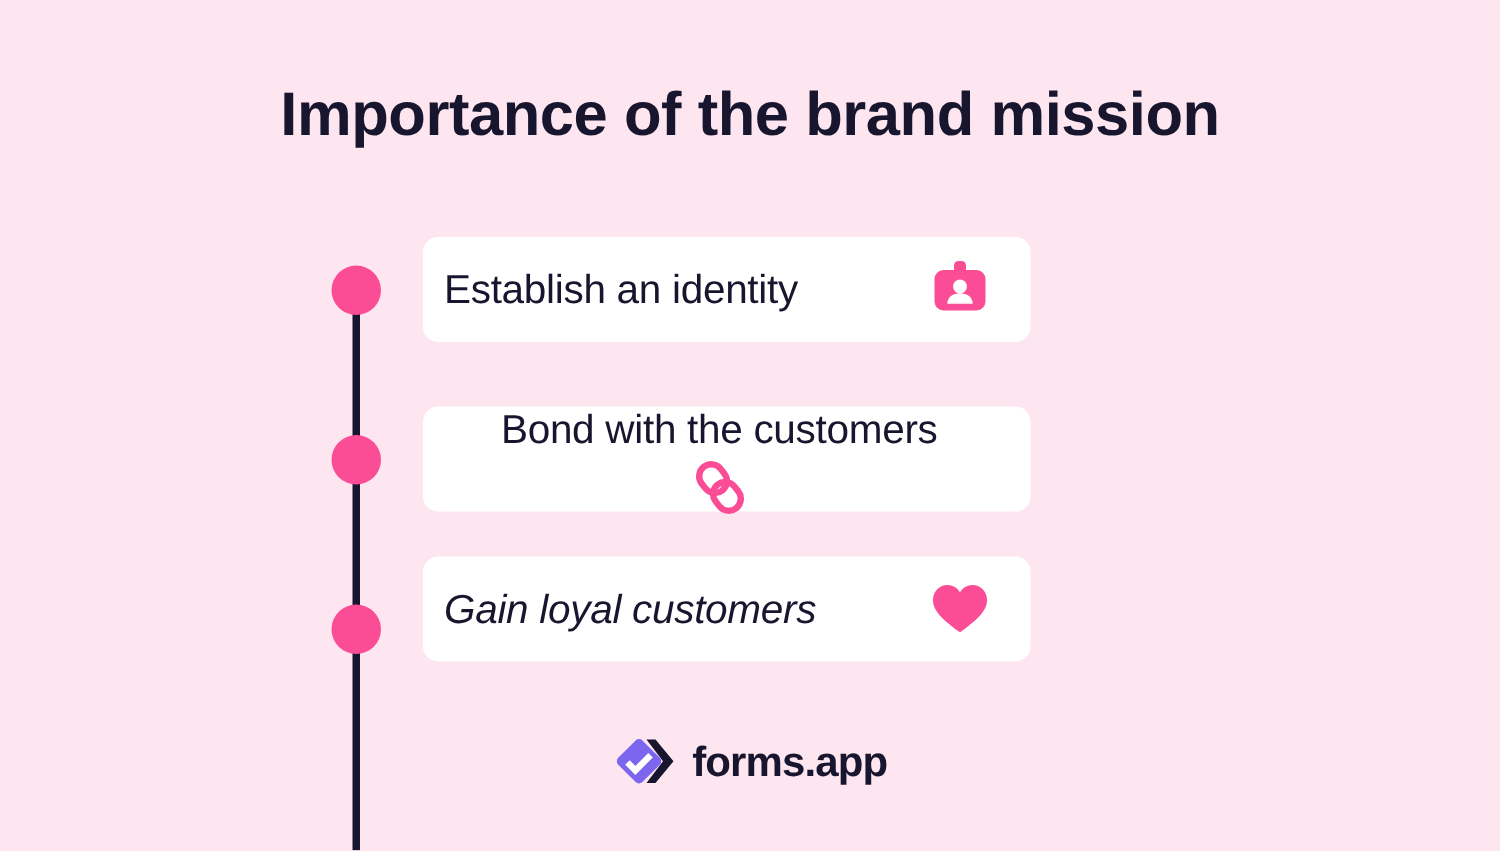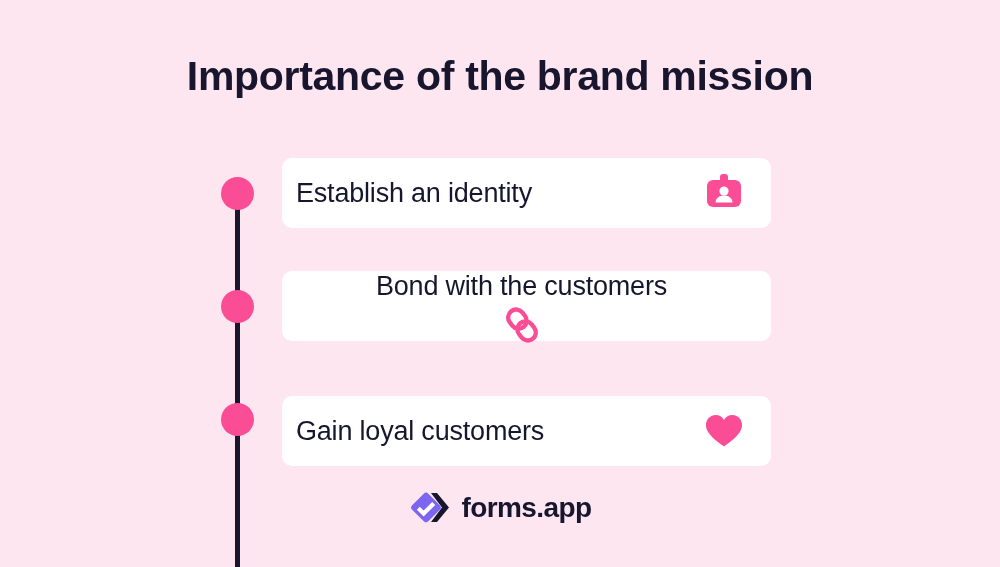--- a/index.html
+++ b/index.html
@@ -55,33 +55,33 @@
     background: #fa4d96;
   }
   .dot-1 { top: 177px; }
   .dot-2 { top: 290px; }
   .dot-3 { top: 403px; }
 
   
   .card {
     position: absolute;
     left: 282px;
-    width: 489px;
+    width: 405px;
     height: 70px;
     background: #ffffff;
     border-radius: 10px;
     display: flex;
     align-items: center;
     justify-content: space-between;
     box-sizing: border-box;
     padding: 0 24px 0 14px;
   }
   .card-1 { top: 158px; }
   .card-2 { top: 271px; flex-direction: column; }
-  .card-3 { top: 396px; }
+  .card-3 { top: 371px; font-style: italic; }
 
   .card-label {
     font-size: 27px;
     color: #17162e;
     letter-spacing: -0.2px;
     white-space: nowrap;
   }
   .card-icon {
     width: 46px;
     height: 46px;

